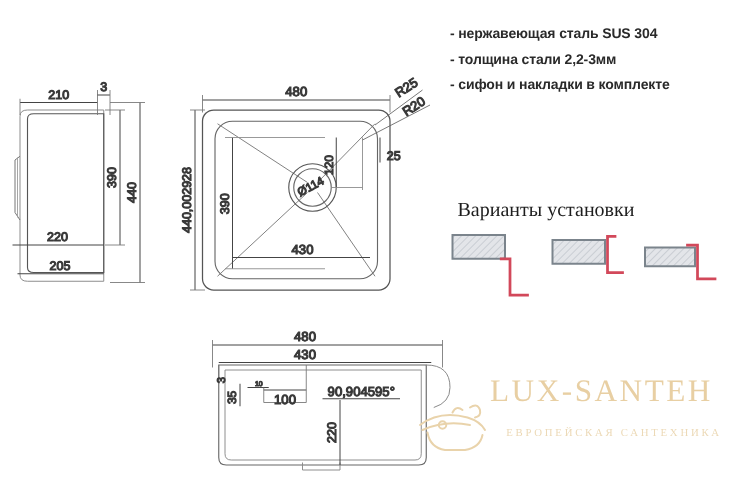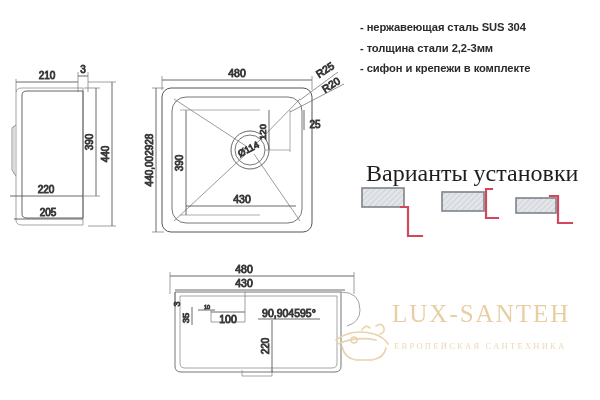--- a/index.html
+++ b/index.html
@@ -35,21 +35,21 @@
     line-height: 1.0;
     margin-bottom: 9.5px;
     white-space: nowrap;
     letter-spacing: -0.1px;
   }
   .variants-title {
     position: absolute;
     left: 366px;
     top: 160px;
     font-family: "Liberation Serif", serif;
-    font-size: 24px;
+    font-size: 16px;
     color: #1d1d1d;
     white-space: nowrap;
   }
   .variants-row {
     position: absolute;
     left: 360px;
     top: 186px;
     width: 236px;
     height: 62px;
   }
@@ -76,21 +76,21 @@
     left: 62px;
     top: 4px;
     font-family: "Liberation Serif", serif;
     font-size: 25px;
     letter-spacing: 2.0px;
     color: #e8cfa3;
     white-space: nowrap;
   }
   .wm-sub {
     position: absolute;
-    left: 64px;
+    left: 75px;
     top: 45px;
     font-family: "Liberation Serif", serif;
     font-size: 8.6px;
     letter-spacing: 2.2px;
     color: #ecd9b6;
     white-space: nowrap;
   }
   svg { display: block; }
   text {
     font-family: "Liberation Sans", sans-serif;
@@ -98,21 +98,21 @@
   }
 </style>
 </head>
 <body>
 
 <div id="stage">
 
   <div class="spec-list">
     <div class="spec-item">- нержавеющая сталь SUS 304</div>
     <div class="spec-item">- толщина стали 2,2-3мм</div>
-    <div class="spec-item">- сифон и крепежи в комплекте</div>
+    <div class="spec-item">- сифон и накладки в комплекте</div>
   </div>
 
   <div class="variants-title">Варианты установки</div>
 
   <div class="variants-row">
 
     <div class="variant v1">
       <svg width="74" height="62" viewBox="0 0 74 62">
         <defs>
           <pattern id="hatchA" width="4" height="4" patternUnits="userSpaceOnUse" patternTransform="rotate(45)">

